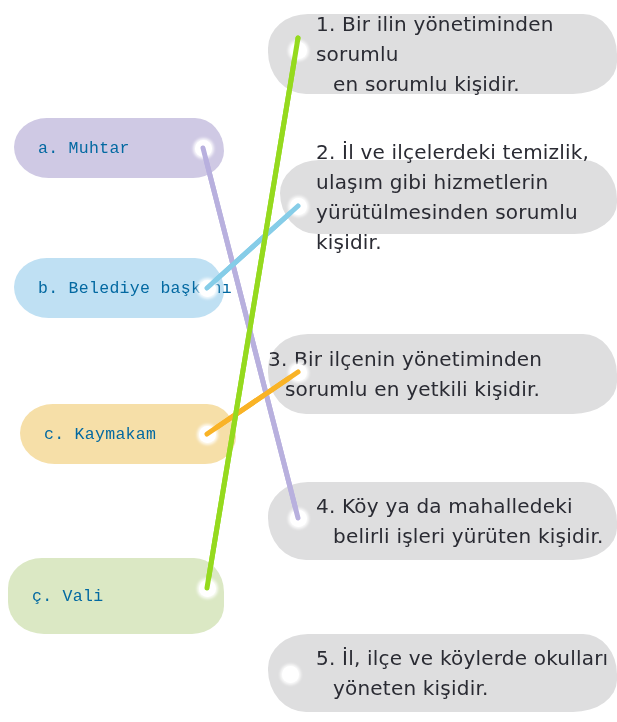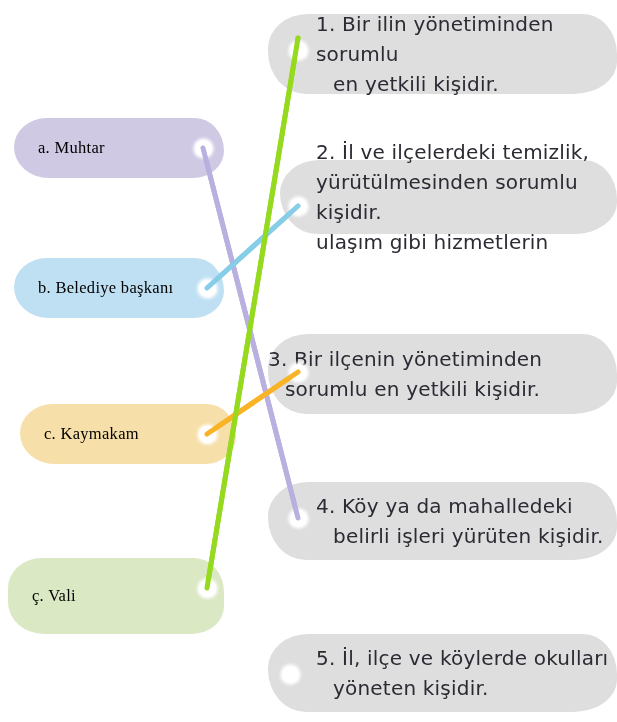--- a/index.html
+++ b/index.html
@@ -32,23 +32,23 @@
   
   .pill {
     position: absolute;
     display: flex;
     align-items: center;
     box-sizing: border-box;
     border-radius: 34px 30px 32px 36px / 30px 34px 28px 32px;
     z-index: 2;
   }
   .pill-label {
-    font-family: Liberation Serif, serif;
+    font-family: Liberation Mono, monospace;
     font-size: 16.5px;
-    color: #000000;
+    color: #0369a1;
     letter-spacing: 0.3px;
     white-space: nowrap;
   }
 
   
   .card {
     position: absolute;
     box-sizing: border-box;
     background: #dededf;
     border-radius: 40px 34px 44px 38px / 34px 40px 32px 42px;
@@ -105,28 +105,28 @@
       </div>
       <div class="pill" style="left: 8px; top: 558px; width: 216px; height: 76px; background: rgb(219, 232, 196); padding-left: 24px;">
         <span class="pill-label">ç. Vali</span>
       </div>
     </div>
 
   <div id="right-col">
       <div class="card" style="left: 268px; top: 14px; width: 349px; height: 80px;">
         <div class="card-text" style="margin-left: 48px;">
           <span class="ln">1. Bir ilin yönetiminden sorumlu</span>
-          <span class="ln indent">en yetkili kişidir.</span>
+          <span class="ln indent">en sorumlu kişidir.</span>
         </div>
       </div>
       <div class="card" style="left: 280px; top: 160px; width: 337px; height: 74px;">
         <div class="card-text" style="margin-left: 36px;">
           <span class="ln">2. İl ve ilçelerdeki temizlik,</span>
+          <span class="ln">ulaşım gibi hizmetlerin</span>
           <span class="ln">yürütülmesinden sorumlu kişidir.</span>
-          <span class="ln">ulaşım gibi hizmetlerin</span>
         </div>
       </div>
       <div class="card" style="left: 268px; top: 334px; width: 349px; height: 80px;">
         <div class="card-text" style="">
           <span class="ln">3. Bir ilçenin yönetiminden</span>
           <span class="ln indent">sorumlu en yetkili kişidir.</span>
         </div>
       </div>
       <div class="card" style="left: 268px; top: 482px; width: 349px; height: 78px;">
         <div class="card-text" style="margin-left: 48px;">

